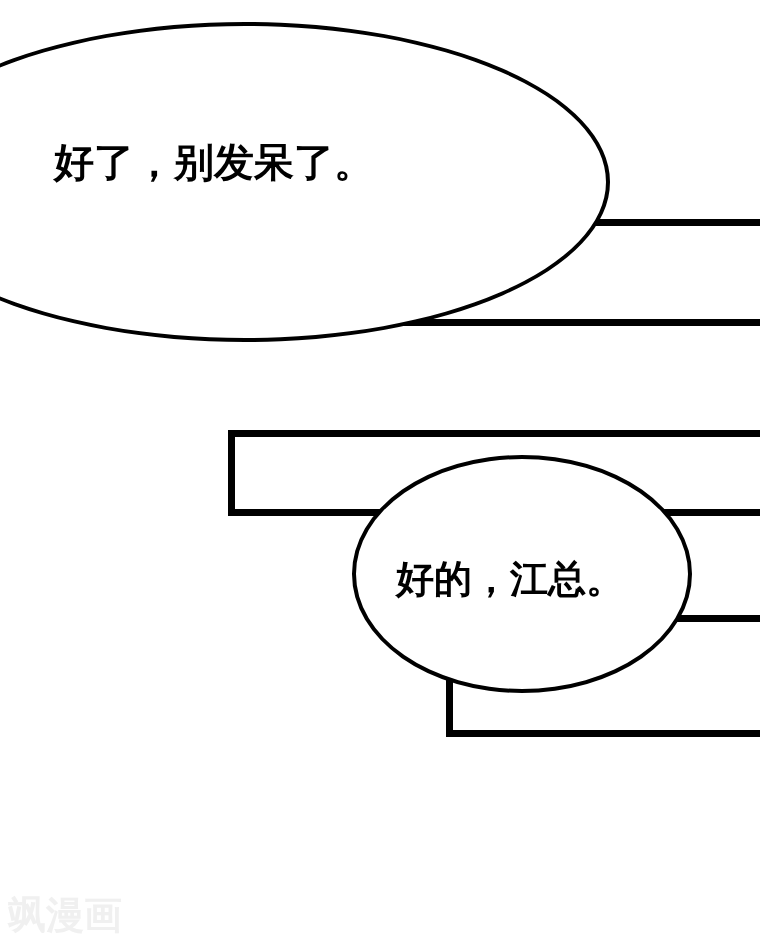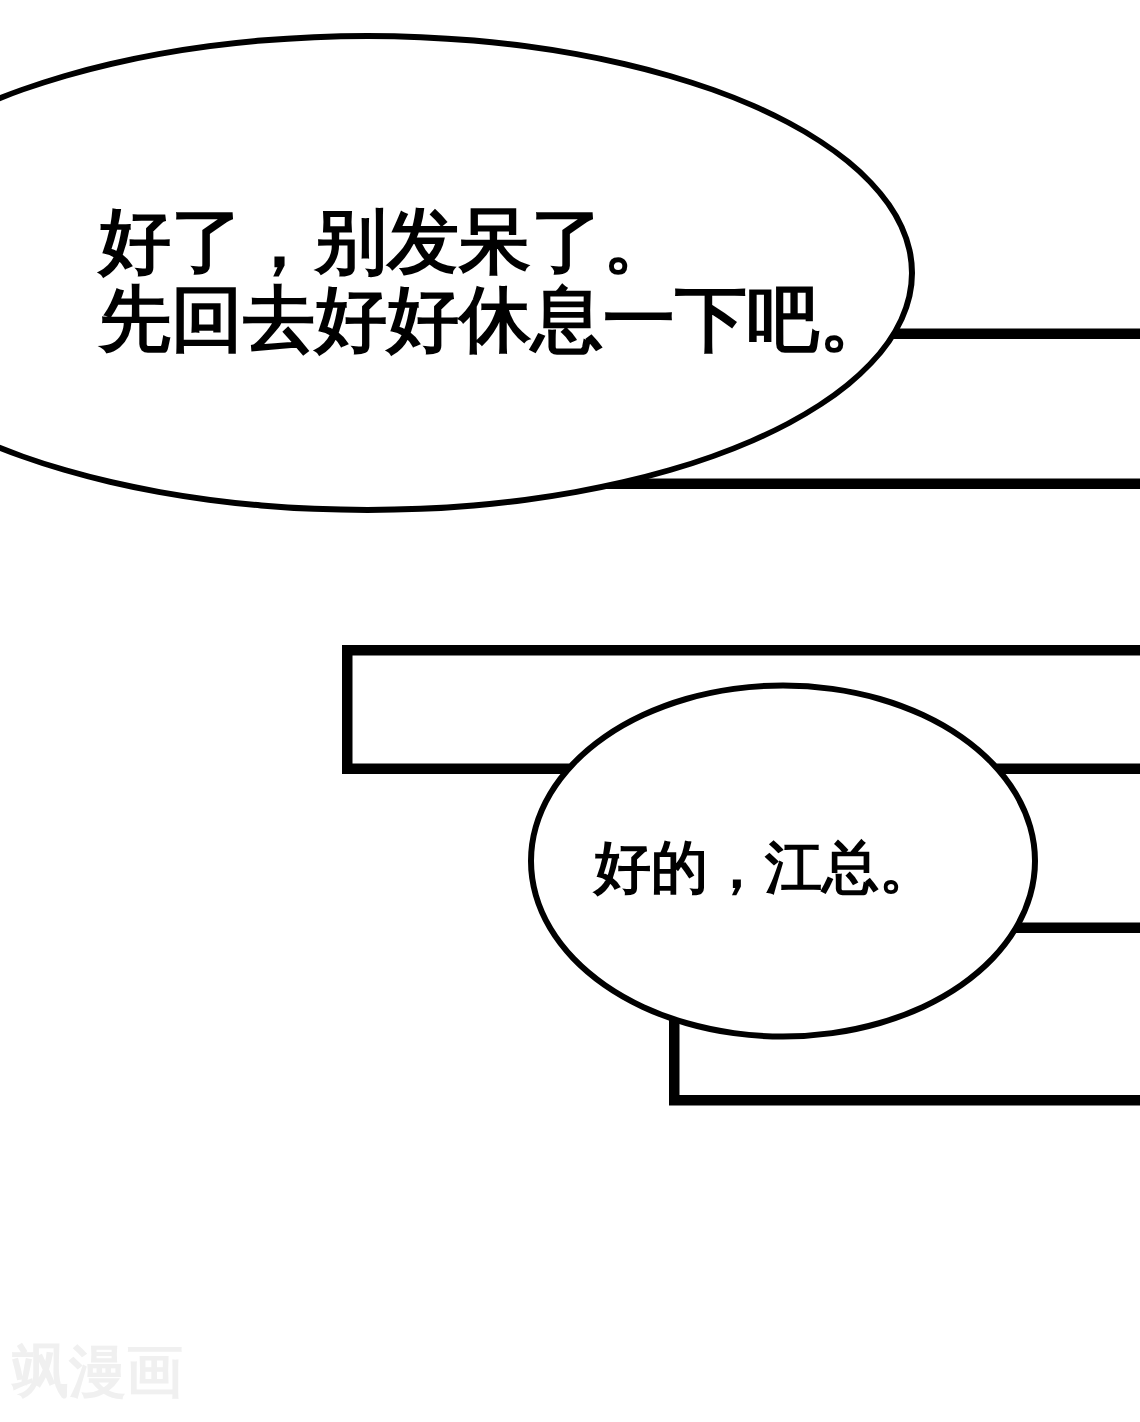--- a/index.html
+++ b/index.html
@@ -42,24 +42,23 @@
   .dialog-text {
     position: absolute;
     z-index: 3;
     color: #000000;
     font-weight: bold;
     white-space: nowrap;
   }
   .dialog-text.text-top {
     left: 54px;
     top: 136px;
-    font-size: 48px;
+    font-size: 40px;
     line-height: 52px;
     text-align: left;
-    margin-left: 12px;
   }
   .dialog-text.text-top span { display: block; }
   .dialog-text.text-mid {
     left: 340px;
     top: 555px;
     width: 340px;
     font-size: 38px;
     line-height: 48px;
     text-align: center;
   }
@@ -80,21 +79,20 @@
 
 <div class="comic-page">
 
   <div class="panel-band band-top"></div>
   <div class="panel-band band-middle"></div>
   <div class="panel-band band-bottom"></div>
 
   <div class="speech-bubble bubble-top"></div>
   <div class="dialog-text text-top">
     <span>好了，别发呆了。</span>
-    <span>先回去好好休息一下吧。</span>
   </div>
 
   <div class="speech-bubble bubble-mid"></div>
   <div class="dialog-text text-mid">好的，江总。</div>
 
   <div class="watermark">飒漫画</div>
 
 </div>
 
 </body></html>

